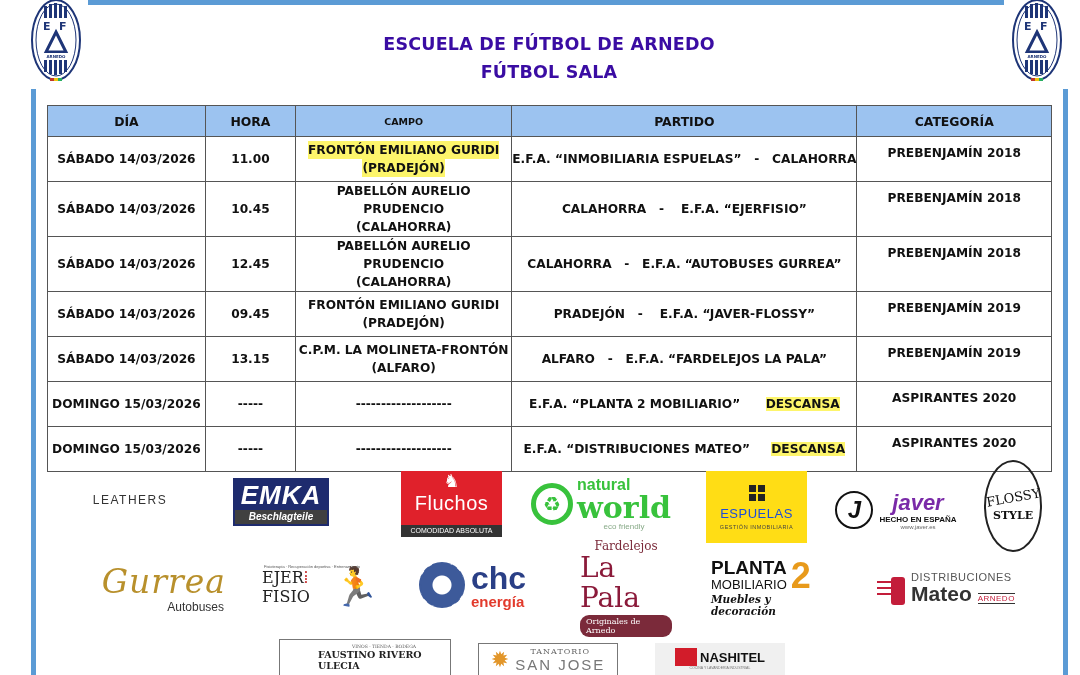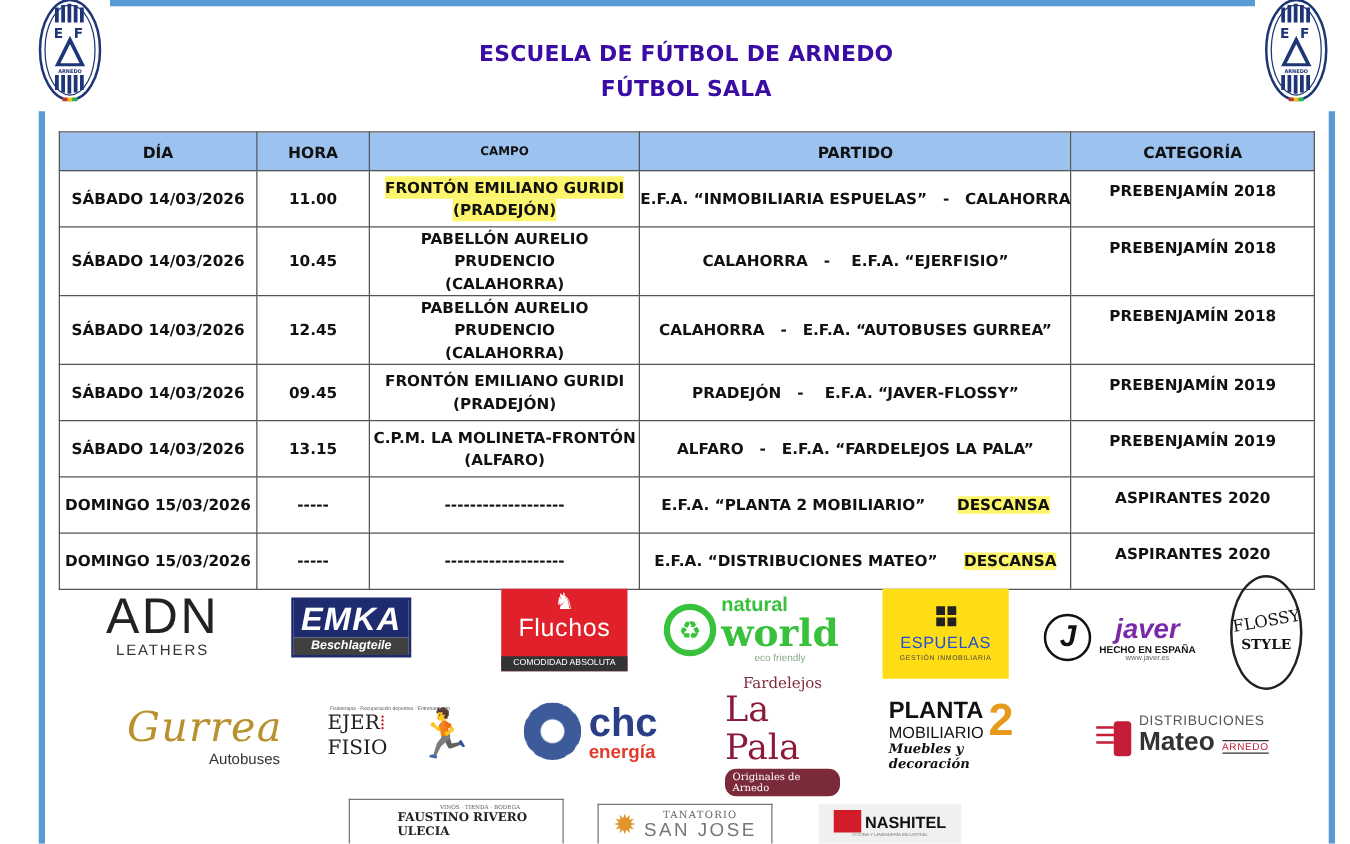--- a/index.html
+++ b/index.html
@@ -69,41 +69,41 @@
   .chc { left: 410px; top: 556px; width: 125px; height: 58px; }
   .chc .flower { width: 46px; height: 46px; border-radius: 50%; background: radial-gradient(circle, #fff 0 9px, #3d5a9a 10px 22px, transparent 23px); border: 2px dashed #3d5a9a; }
   .chc .txt { margin-left: 6px; line-height: 1; }
   .chc .t1 { font-size: 32px; font-weight: bold; color: #2a3f86; }
   .chc .t2 { font-size: 15px; font-weight: bold; color: #e23a2c; }
   .lapala { left: 580px; top: 548px; width: 92px; height: 80px; flex-direction: column; font-family: "DejaVu Serif", serif; color: #8b1a3a; }
   .lapala .t1 { font-size: 12px; color: #7b2a3a; }
   .lapala .t2 { font-size: 28px; line-height: 30px; }
   .lapala .t3 { background: #7b2a3a; color: #fff; font-size: 8px; border-radius: 9px; padding: 2px 6px; margin-top: 2px; }
   .planta { left: 711px; top: 562px; width: 120px; height: 52px; flex-direction: column; align-items: flex-start; }
-  .planta .row { display: flex; align-items: center; }
+  .planta .row { display: flex; }
   .planta .t1 { font-size: 19px; font-weight: bold; line-height: 18px; color: #111; }
   .planta .t2 { font-size: 13px; color: #111; line-height: 15px; }
   .planta .num { font-size: 36px; font-weight: bold; color: #e89a1b; margin-left: 4px; line-height: 34px; }
   .planta .t3 { font-family: "DejaVu Serif", serif; font-style: italic; font-weight: bold; font-size: 10.5px; color: #111; }
   .mateo { left: 870px; top: 568px; width: 152px; height: 44px; }
   .mateo .ico { width: 30px; height: 34px; position: relative; }
   .mateo .ico .bottle { position: absolute; right: 2px; top: 4px; width: 14px; height: 28px; background: #c31d3a; border-radius: 3px; }
   .mateo .ico .line { position: absolute; left: 0; height: 2px; background: #c31d3a; }
   .mateo .txt { margin-left: 4px; }
   .mateo .t1 { font-size: 11px; color: #555; letter-spacing: 0.5px; }
   .mateo .t2 { font-size: 21px; font-weight: bold; color: #333; line-height: 22px; }
   .mateo .t2 small { font-size: 8px; color: #c31d3a; border-top: 1px solid #333; border-bottom: 1px solid #333; font-weight: normal; letter-spacing: 0.5px; }
   .faustino { left: 279px; top: 639px; width: 172px; height: 36px; border: 1px solid #777; border-bottom: none; flex-direction: column; justify-content: flex-start; padding-top: 4px; font-family: "DejaVu Serif", serif; padding-left: 38px; }
   .faustino .t0 { font-size: 4.5px; color: #555; }
   .faustino .t1 { font-size: 9.5px; font-weight: bold; color: #222; }
   .tanatorio { left: 478px; top: 643px; width: 140px; height: 32px; border: 1px solid #777; border-bottom: none; }
   .tanatorio .leaf { color: #e2962a; font-size: 22px; margin-right: 6px; }
   .tanatorio .t1 { font-size: 8px; color: #666; letter-spacing: 1px; text-align: center; font-family: "DejaVu Serif", serif; }
   .tanatorio .t2 { font-size: 15px; color: #777; letter-spacing: 2px; }
-  .nashitel { left: 655px; top: 643px; width: 114px; height: 32px; background: #f0f0f0; flex-direction: column; }
+  .nashitel { left: 655px; top: 643px; width: 130px; height: 32px; background: #f0f0f0; flex-direction: column; }
   .nashitel .row { display: flex; align-items: center; }
   .nashitel .mark { width: 22px; height: 18px; background: #d21c2a; margin-right: 3px; }
   .nashitel .t1 { font-size: 13px; font-weight: bold; color: #111; }
   .nashitel .t2 { font-size: 3.5px; color: #777; }
 </style>
 </head>
 <body>
 
 <div class="top-bar"></div>
 <div class="side-bar-left"></div>
@@ -227,21 +227,20 @@
       <td>DOMINGO 15/03/2026</td>
       <td>-----</td>
       <td>-------------------</td>
       <td><span>E.F.A. “DISTRIBUCIONES MATEO”</span>&nbsp;&nbsp;&nbsp;&nbsp;&nbsp;<span class="hl">DESCANSA</span></td>
       <td class="cat">ASPIRANTES 2020</td>
     </tr>
   </tbody>
 </table>
 
 <div class="sponsor adn">
-  <div class="big">ADN</div>
   <div class="small">LEATHERS</div>
 </div>
 <div class="sponsor emka">
   <div class="top">EMKA</div>
   <div class="bot">Beschlagteile</div>
 </div>
 <div class="sponsor fluchos">
   <div class="horse">♞</div>
   <div class="name">Fluchos</div>
   <div class="tag">COMODIDAD ABSOLUTA</div>

